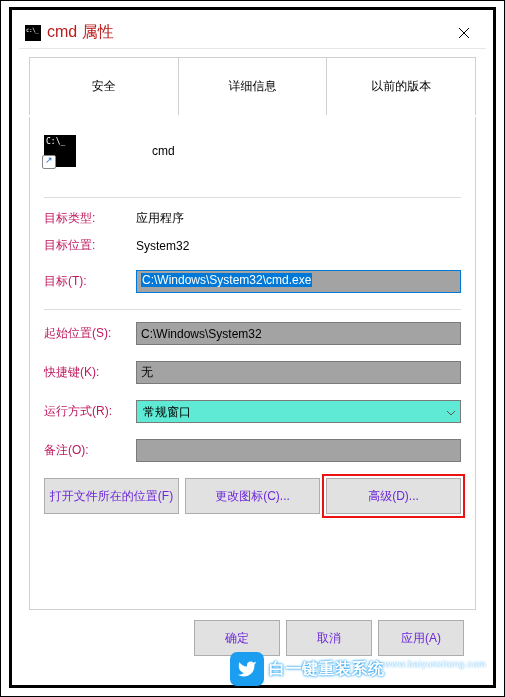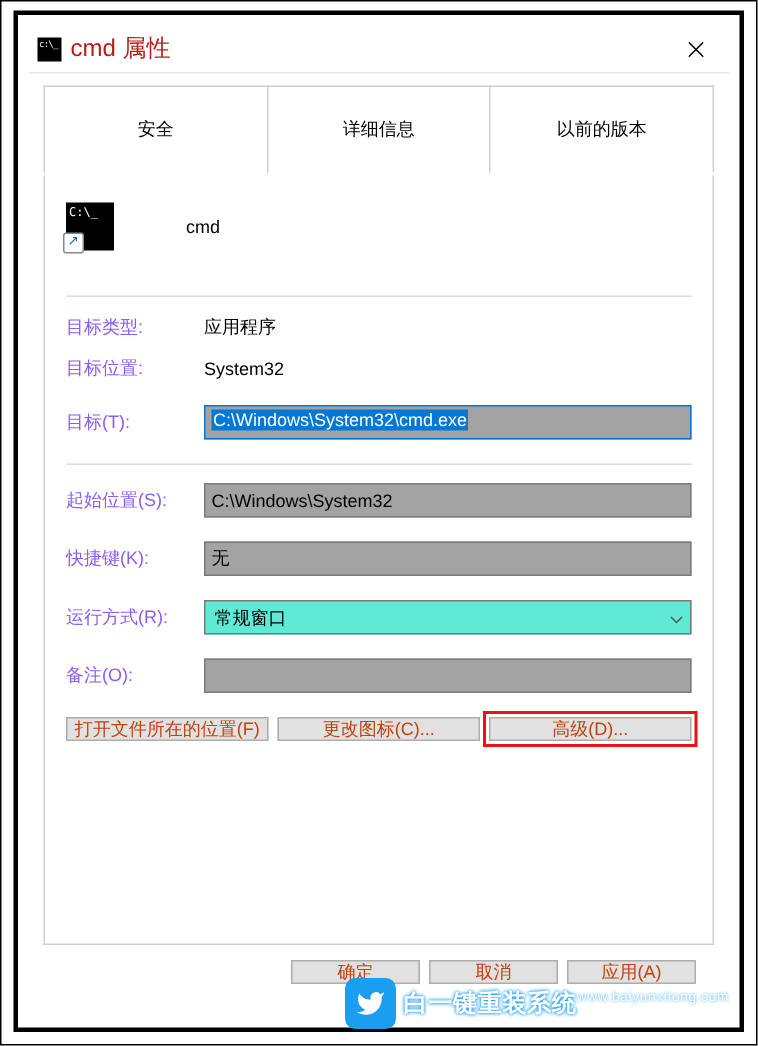--- a/index.html
+++ b/index.html
@@ -106,20 +106,21 @@
     border-top: none;
     flex: 1;
     padding: 14px 14px 14px 14px;
   }
 
   .app-row {
     display: flex;
     align-items: center;
     margin-bottom: 30px;
     margin-top: 4px;
+    gap: 28px;
   }
   .app-icon-wrap {
     width: 32px; height: 32px;
     background: #000;
     position: relative;
     margin-right: 48px;
   }
   .app-icon-wrap::before {
     content: "C:\\_";
     color: #fff;
@@ -153,21 +154,21 @@
 
   .form-row {
     display: flex;
     align-items: center;
     margin-bottom: 16px;
   }
   .form-row.tight { margin-bottom: 10px; }
   .form-label {
     width: 92px;
     font-size: 12px;
-    color: #8b5cf6;
+    color: #be185d;
   }
   .form-value {
     font-size: 12px;
     color: #000;
   }
   .text-input {
     flex: 1;
     height: 23px;
     border: 1px solid #7a7a7a;
     padding: 2px 4px;
@@ -201,26 +202,26 @@
   }
   .select-arrow svg { width: 8px; height: 5px; }
 
   .button-row {
     display: flex;
     gap: 6px;
     margin-top: 4px;
   }
   .btn {
     flex: 1;
-    height: 16px;
+    height: 36px;
     border: 1px solid #adadad;
     background: #e1e1e1;
     font-size: 12px;
     font-family: inherit;
-    color: #c2410c;
+    color: #6d28d9;
     display: flex;
     align-items: center;
     justify-content: center;
   }
   .btn.highlight {
     position: relative;
   }
   .btn.highlight::after {
     content: "";
     position: absolute;

